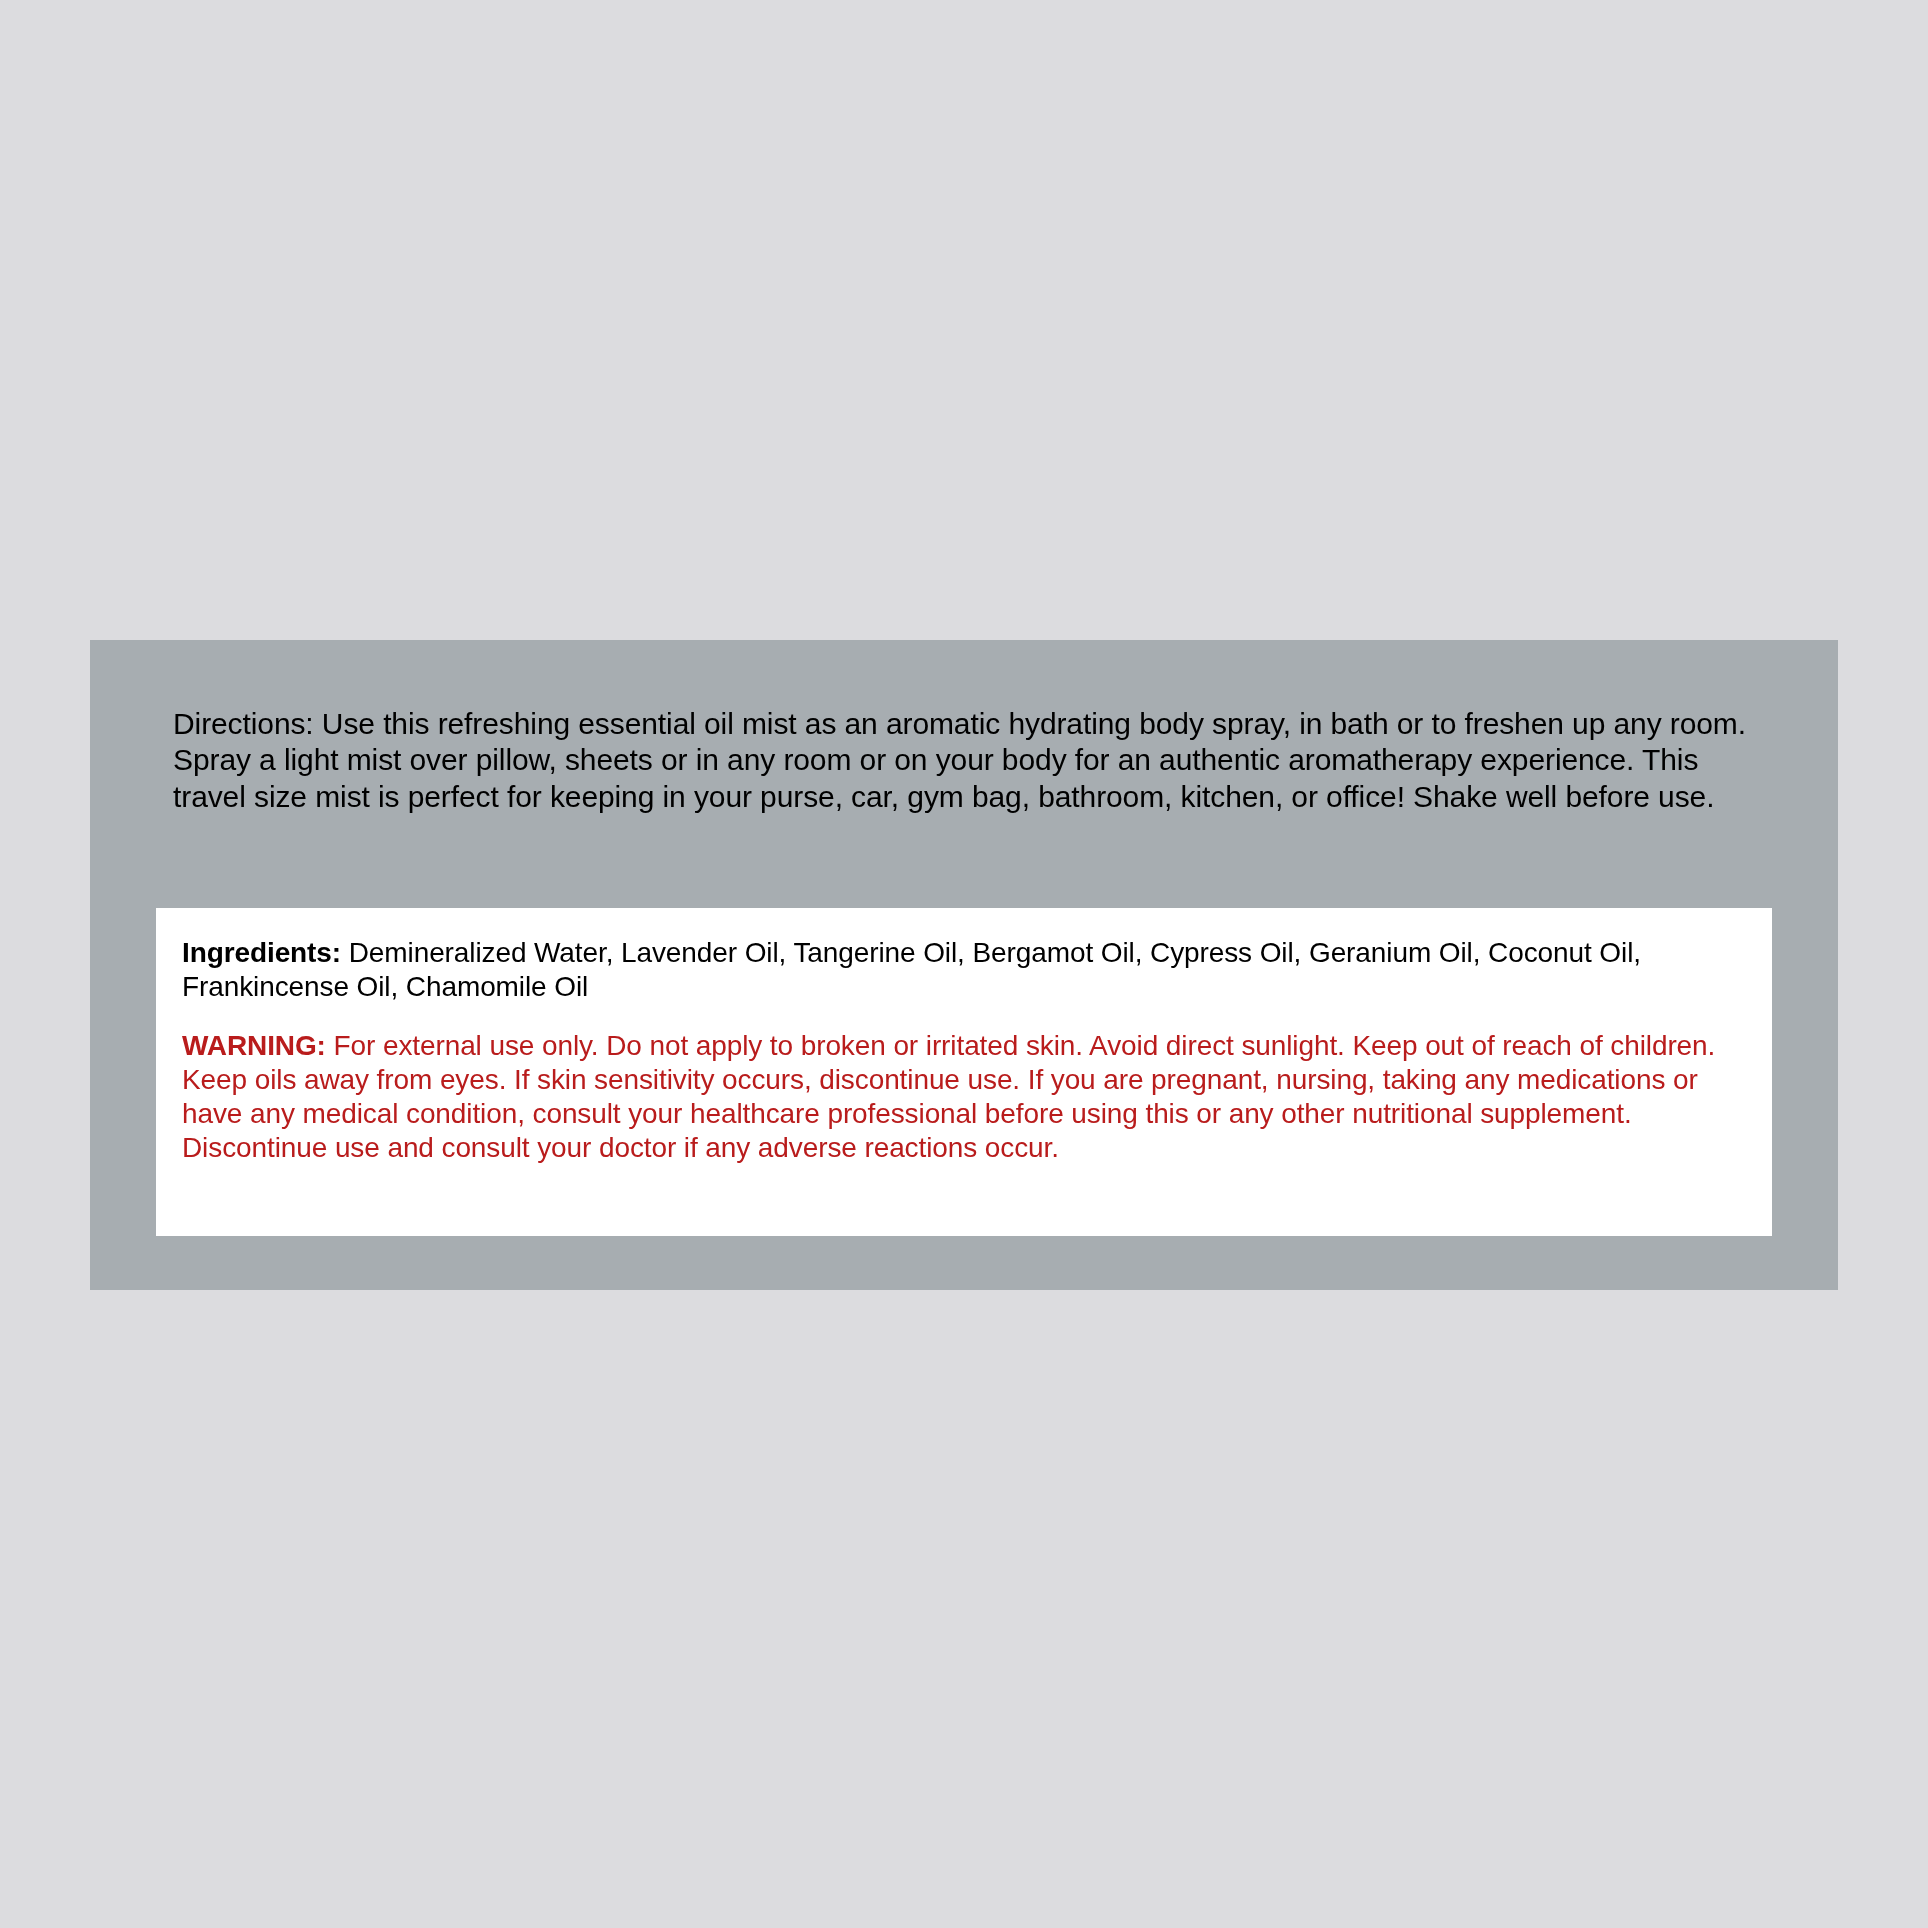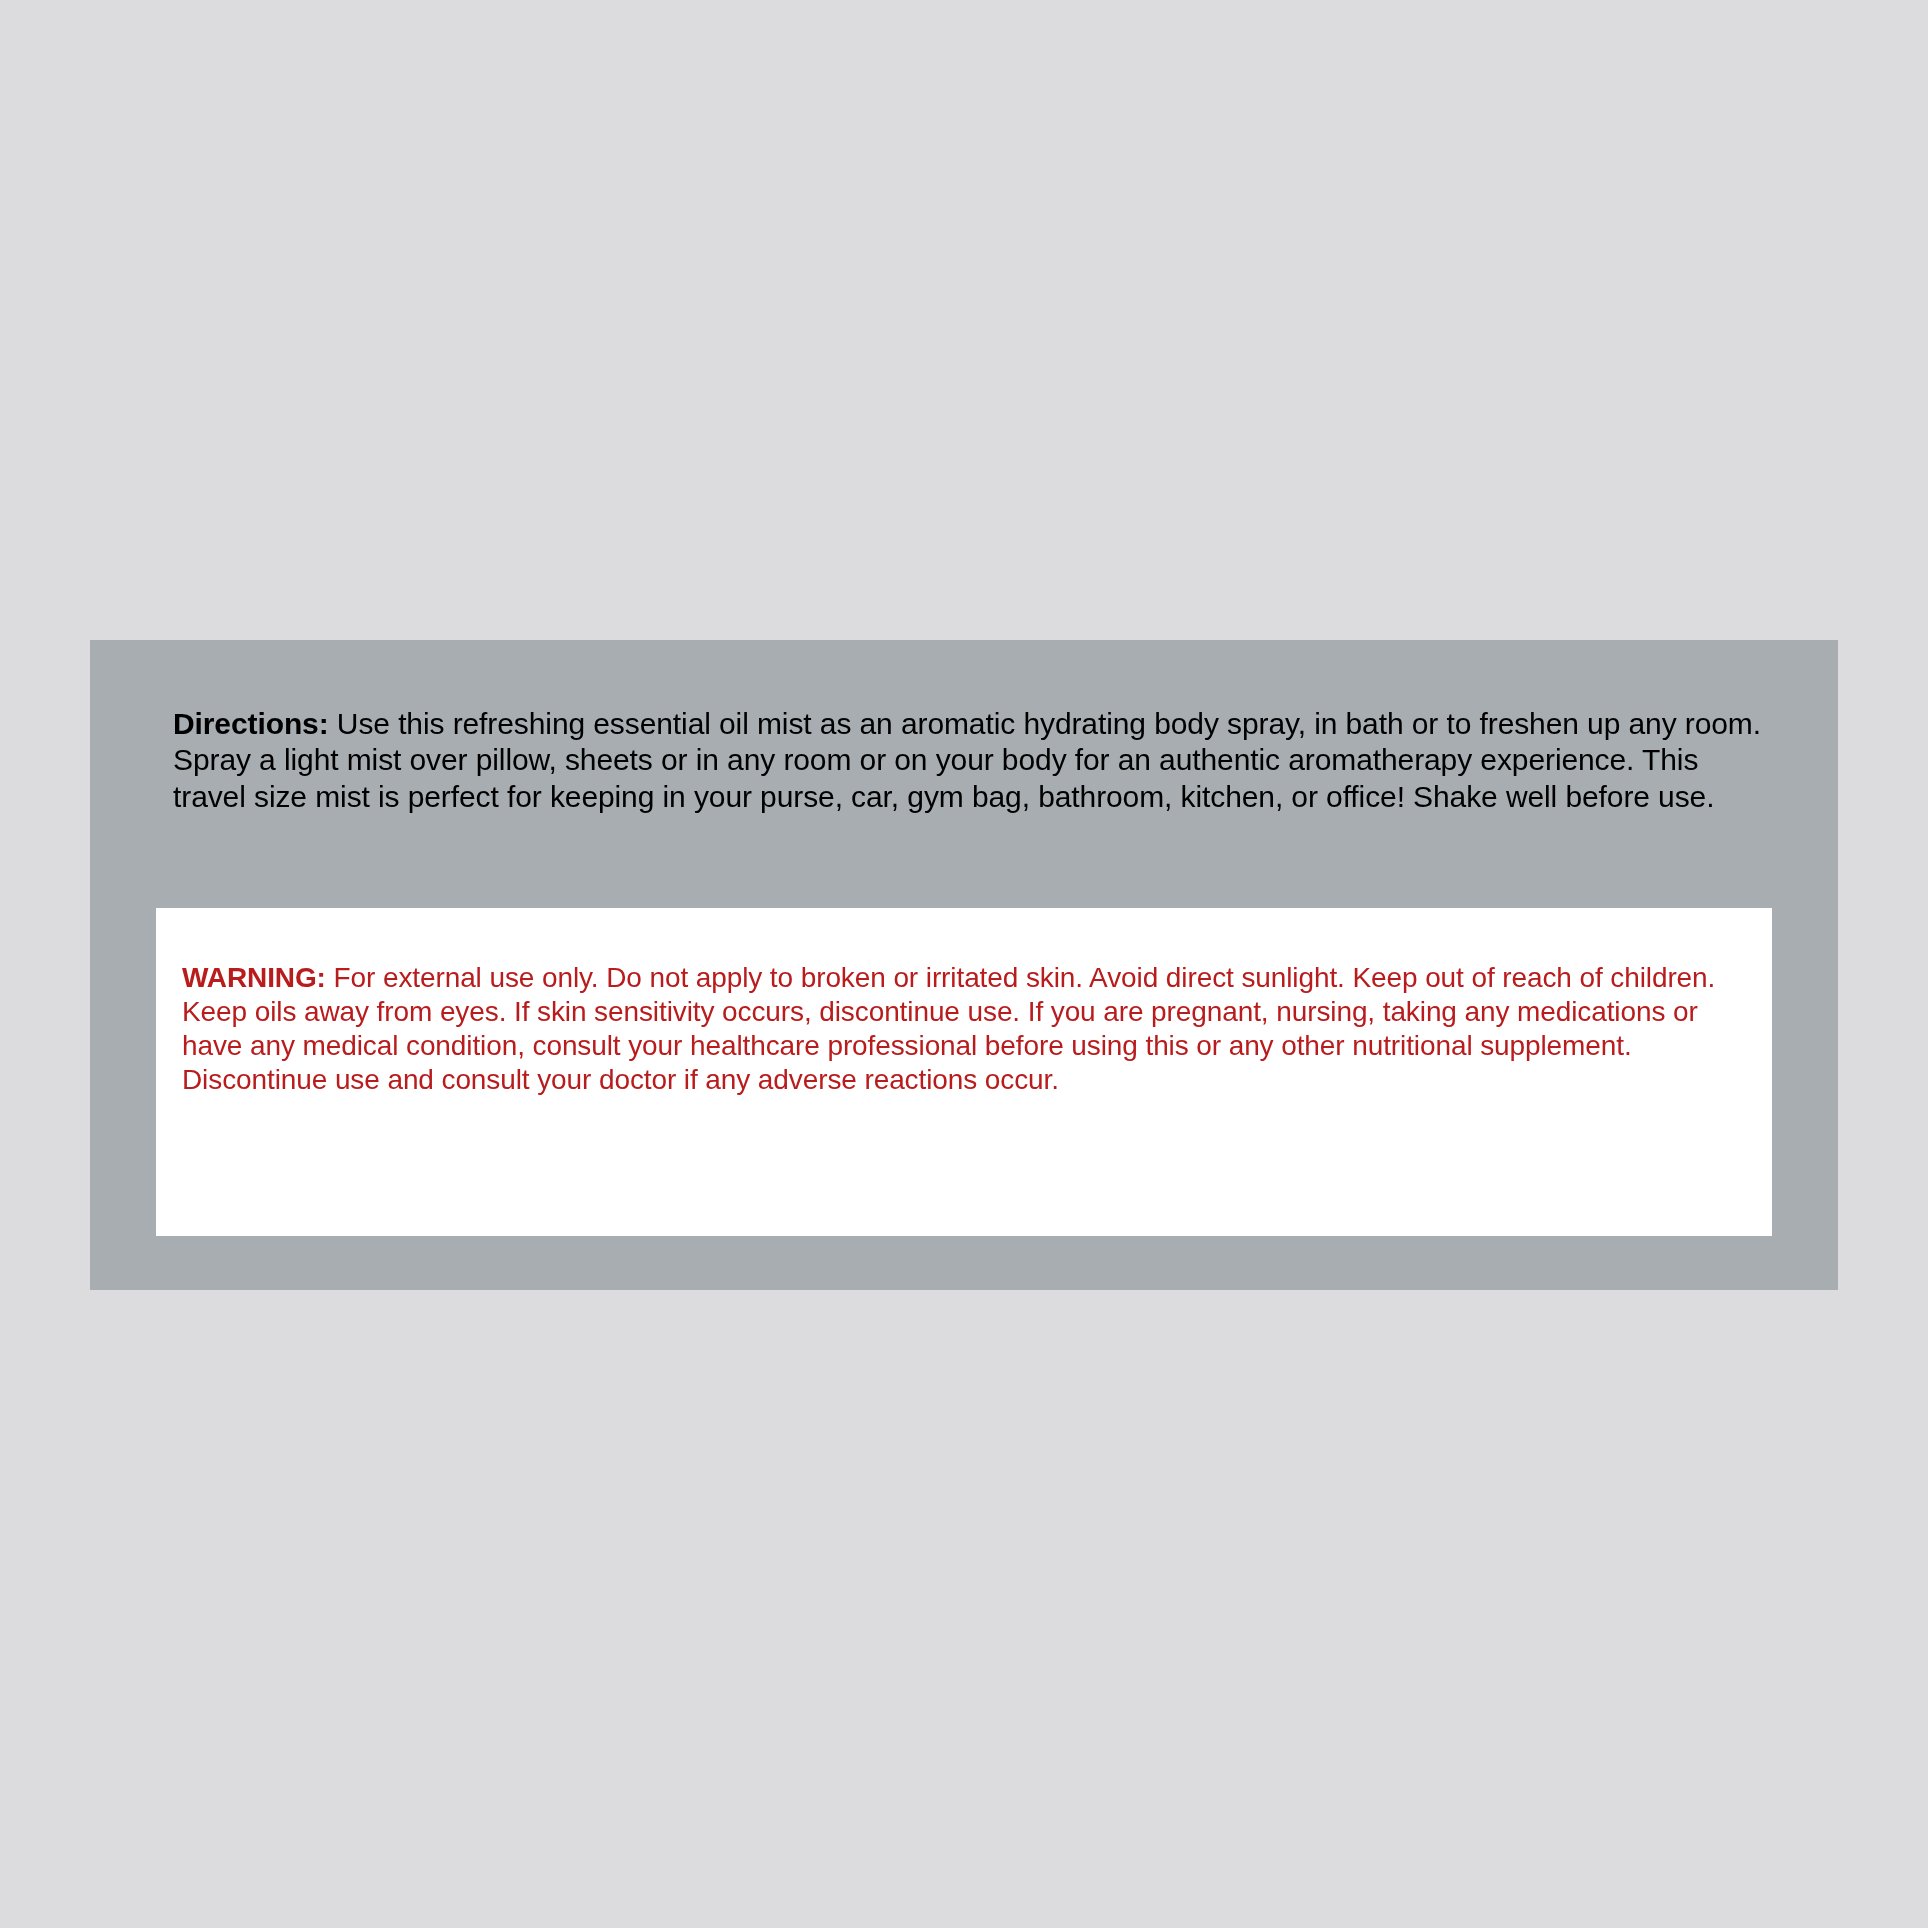--- a/index.html
+++ b/index.html
@@ -29,21 +29,21 @@
     left: 83px;
     top: 66px;
     width: 1591px;
     color: #000000;
     font-size: 30px;
     line-height: 1.21;
     letter-spacing: -0.1px;
   }
 
   .directions-block .lead {
-    font-weight: bold;
+    font-weight: normal;
   }
 
   .white-box {
     position: absolute;
     left: 66px;
     top: 268px;
     width: 1616px;
     height: 328px;
     background: #ffffff;
     box-sizing: border-box;
@@ -77,20 +77,23 @@
 <body>
 
 <div class="label-panel">
 
   <div class="directions-block">
     <span class="lead">Directions:</span><span> Use this refreshing essential oil mist as an aromatic hydrating body spray, in bath or to freshen up any room. Spray a light mist over pillow, sheets or in any room or on your body for an authentic aromatherapy experience. This travel size mist is perfect for keeping in your purse, car, gym bag, bathroom, kitchen, or office! Shake well before use.</span>
   </div>
 
   <div class="white-box">
 
+    <div class="ingredients-block">
+      <span class="lead">Ingredients:</span><span> Demineralized Water, Lavender Oil, Tangerine Oil, Bergamot Oil, Cypress Oil, Geranium Oil, Coconut Oil, Frankincense Oil, Chamomile Oil</span>
+    </div>
 
     <div class="warning-block">
       <span class="lead">WARNING:</span><span> For external use only. Do not apply to broken or irritated skin. Avoid direct sunlight. Keep out of reach of children. Keep oils away from eyes. If skin sensitivity occurs, discontinue use. If you are pregnant, nursing, taking any medications or have any medical condition, consult your healthcare professional before using this or any other nutritional supplement. Discontinue use and consult your doctor if any adverse reactions occur.</span>
     </div>
 
   </div>
 
 </div>
 
 

